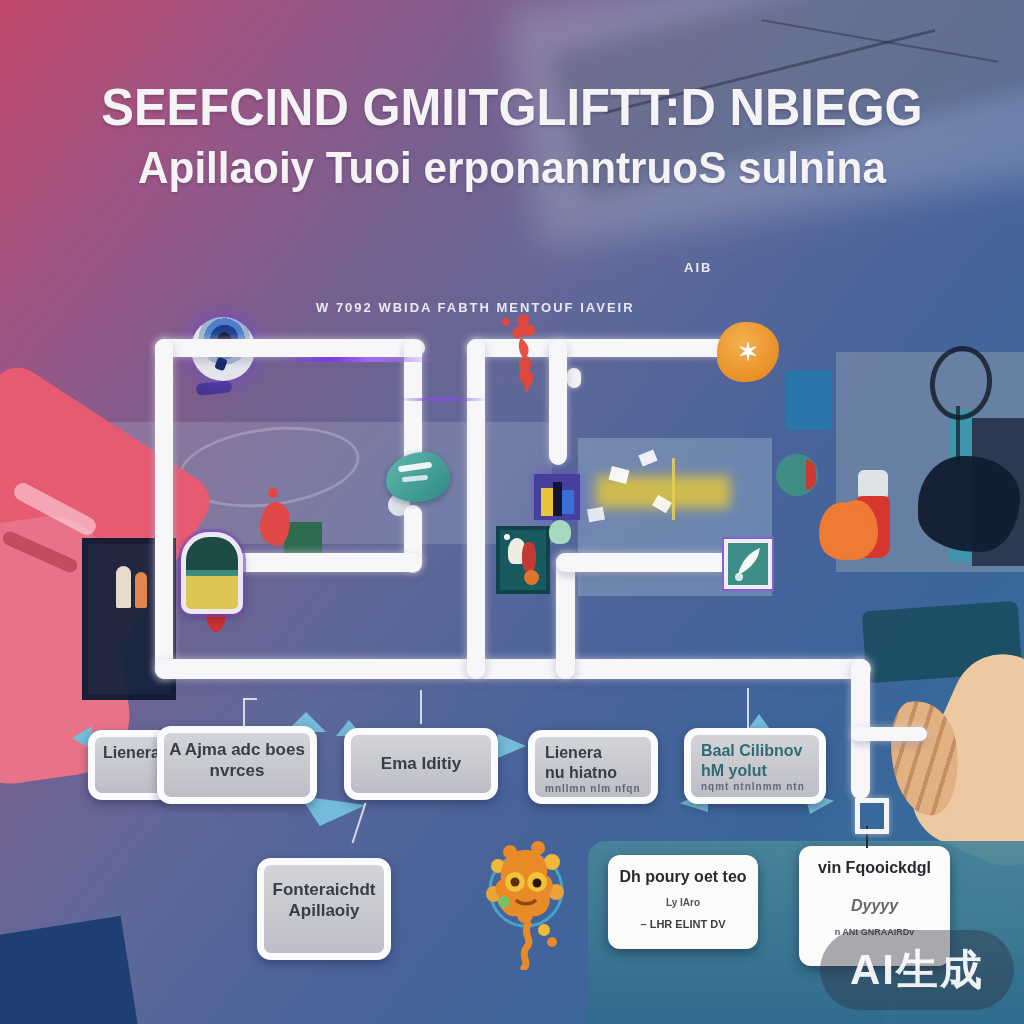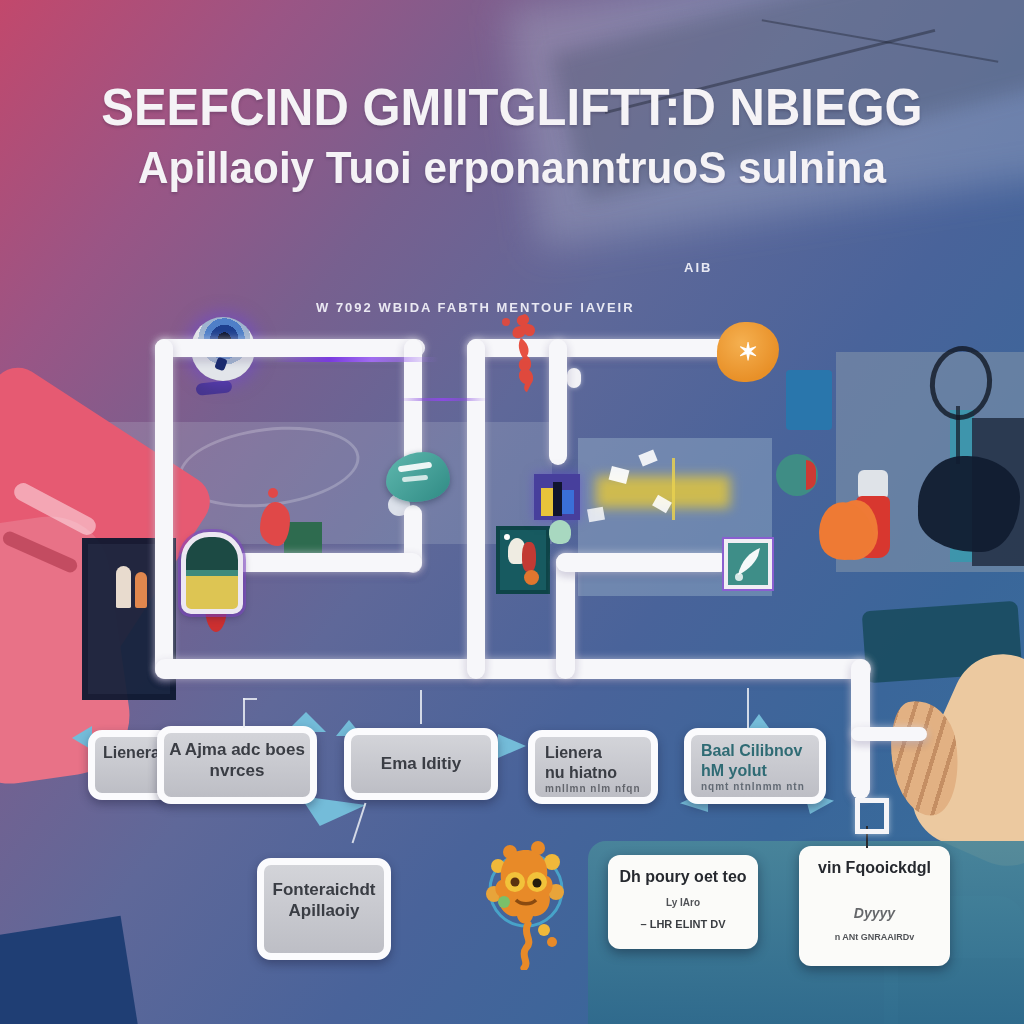--- a/index.html
+++ b/index.html
@@ -225,17 +225,18 @@
     <span>Fonteraichdt</span>
     <span>Apillaoiy</span>
   </div>
   <div class="wcard" style="left:608px;top:855px;width:150px;height:94px;">
     <span style="font-size:16px;">Dh poury oet teo</span>
     <span style="font-size:10px;margin-top:8px;opacity:.8;">Ly IAro</span>
     <span style="font-size:11px;margin-top:8px;opacity:.9;">– LHR ELINT DV</span>
   </div>
   <div class="wcard" style="left:799px;top:846px;width:151px;height:120px;">
     <span style="font-size:16px;">vin Fqooickdgl</span>
-    <span style="font-size:14px;margin-top:25px;opacity:.7;font-style:italic;">Dyyyy</span>
+    <span style="font-size:16px;margin-top:17px;opacity:.7;font-style:italic;">Dyyyy</span>
     <span style="font-size:9px;margin-top:10px;opacity:.8;">n ANt GNRAAIRDv</span>
   </div>
 
+  <div class="wm">AI生成</div>
 </div>
 
 </body></html>

